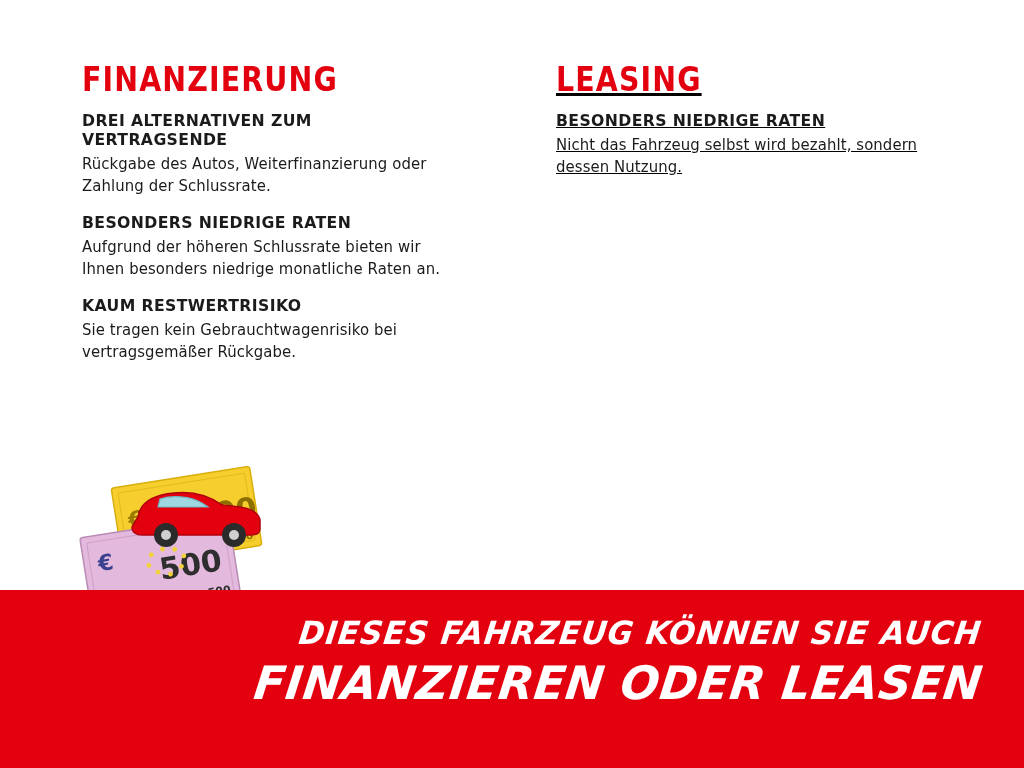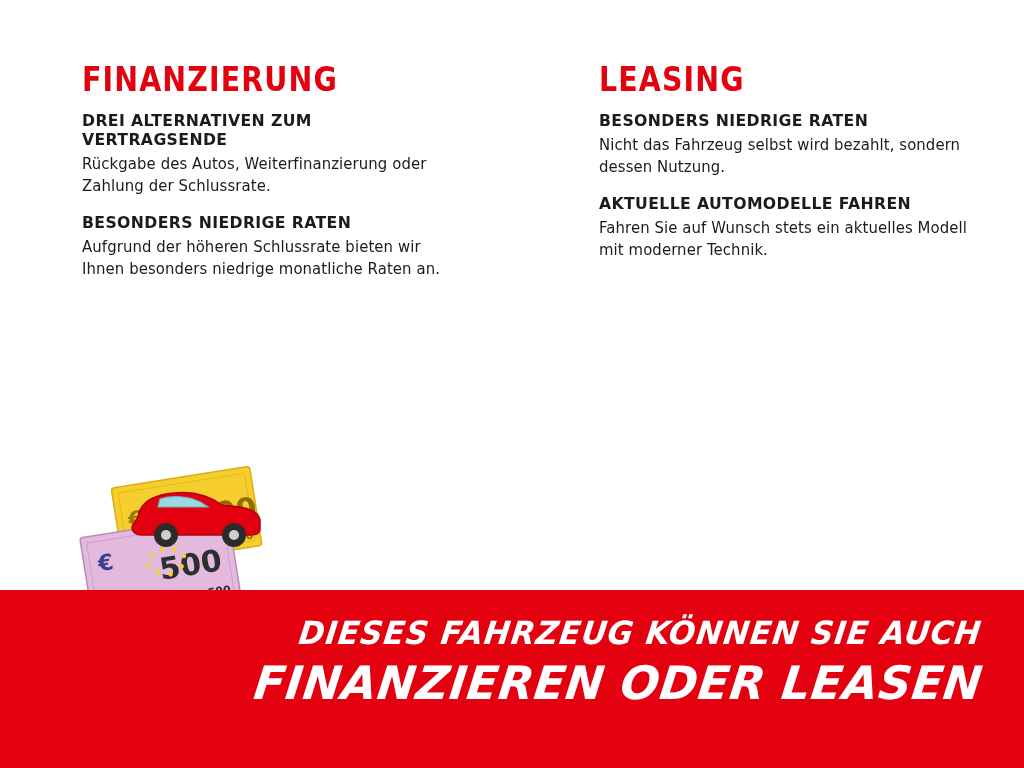--- a/index.html
+++ b/index.html
@@ -22,34 +22,34 @@
     overflow: hidden;
   }
 
   
   .columns {
     position: absolute;
     top: 62px;
     left: 0;
     width: 1024px;
     display: flex;
-    gap: 43px;
   }
   .column {
     box-sizing: border-box;
   }
   .column.left {
     width: 480px;
     padding-left: 82px;
     padding-right: 16px;
   }
   .column.right {
     width: 480px;
     padding-left: 76px;
     padding-right: 16px;
+    text-decoration: underline;
   }
 
   .col-title {
     color: #e3000f;
     font-family: "DejaVu Sans", sans-serif;
     font-weight: bold;
     font-size: 34px;
     letter-spacing: 1.2px;
     line-height: 1.05;
     margin: 0 0 14px 0;
@@ -145,36 +145,36 @@
         <div class="item-title">Drei Alternativen zum Vertragsende</div>
         <div class="item-body">Rückgabe des Autos, Weiterfinanzierung oder Zahlung der Schlussrate.</div>
       </div>
 
       <div class="item">
         <div class="item-title">Besonders niedrige Raten</div>
         <div class="item-body">Aufgrund der höheren Schlussrate bieten wir Ihnen besonders niedrige monatliche Raten an.</div>
       </div>
 
 
+      <div class="item">
+        <div class="item-title">Kaum Restwertrisiko</div>
+        <div class="item-body">Sie tragen kein Gebrauchtwagenrisiko bei vertragsgemäßer Rückgabe.</div>
+      </div>
     </div>
 
     <div class="column right">
       <h1 class="col-title">Leasing</h1>
 
 
       <div class="item">
         <div class="item-title">Besonders niedrige Raten</div>
         <div class="item-body">Nicht das Fahrzeug selbst wird bezahlt, sondern dessen Nutzung.</div>
       </div>
 
 
-      <div class="item">
-        <div class="item-title">Aktuelle Automodelle fahren</div>
-        <div class="item-body">Fahren Sie auf Wunsch stets ein aktuelles Modell mit moderner Technik.</div>
-      </div>
     </div>
 
   </div>
 
   <div class="illustration">
     <svg width="240" height="190" viewBox="0 0 240 190" xmlns="http://www.w3.org/2000/svg">
 
       <g transform="rotate(-9 120 70)">
         <rect x="40" y="20" width="140" height="80" rx="3" fill="#f6cf2e" stroke="#d9ae0d" stroke-width="1.5"></rect>
         <rect x="46" y="26" width="128" height="68" rx="2" fill="none" stroke="#e2bb1c" stroke-width="1"></rect>

